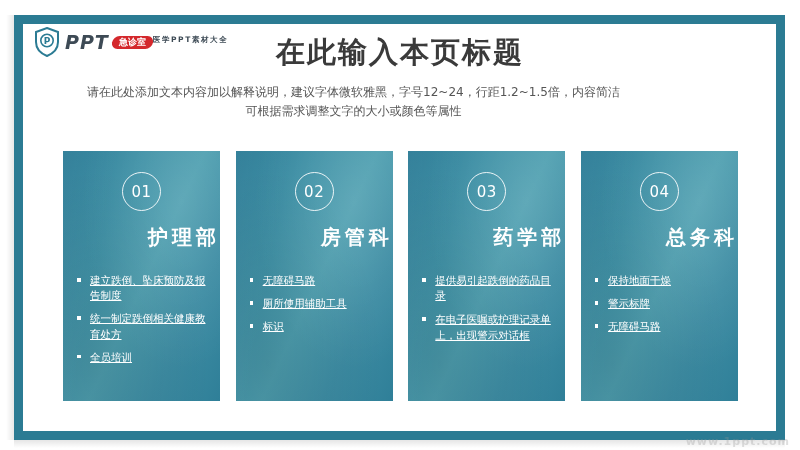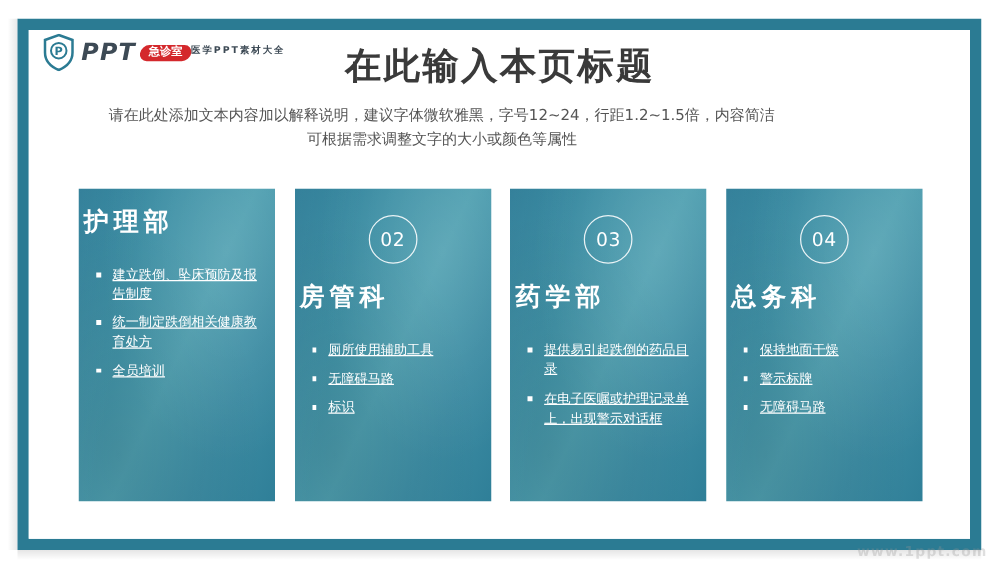--- a/index.html
+++ b/index.html
@@ -175,21 +175,21 @@
     border-radius: 50%;
     display: flex;
     align-items: center;
     justify-content: center;
     font-size: 15px;
     color: #ffffff;
     letter-spacing: 0.5px;
   }
   .card-title {
     margin-top: 13px;
-    text-align: left;
+    text-align: right;
     font-size: 20px;
     font-weight: bold;
     letter-spacing: 4px;
     text-indent: 4px;
     color: #ffffff;
   }
   .bullets {
     margin: 22px 12px 0 14px;
     padding: 0;
     list-style: none;
@@ -259,36 +259,37 @@
   <div class="title">在此输入本页标题</div>
   <div class="subtitle">
     <div>请在此处添加文本内容加以解释说明，建议字体微软雅黑，字号12~24，行距1.2~1.5倍，内容简洁</div>
     <div>可根据需求调整文字的大小或颜色等属性</div>
   </div>
 
   <div class="cards">
 
     <div class="card card-1">
       <div class="card-body">
+        <div class="num-circle">01</div>
         <div class="card-title">护理部</div>
         <ul class="bullets">
           <li>建立跌倒、坠床预防及报告制度</li>
           <li>统一制定跌倒相关健康教育处方</li>
           <li>全员培训</li>
         </ul>
       </div>
     </div>
 
     <div class="card card-2">
       <div class="card-body">
         <div class="num-circle">02</div>
         <div class="card-title">房管科</div>
         <ul class="bullets">
+          <li>无障碍马路</li>
           <li>厕所使用辅助工具</li>
-          <li>无障碍马路</li>
           <li>标识</li>
         </ul>
       </div>
     </div>
 
     <div class="card card-3">
       <div class="card-body">
         <div class="num-circle">03</div>
         <div class="card-title">药学部</div>
         <ul class="bullets">

